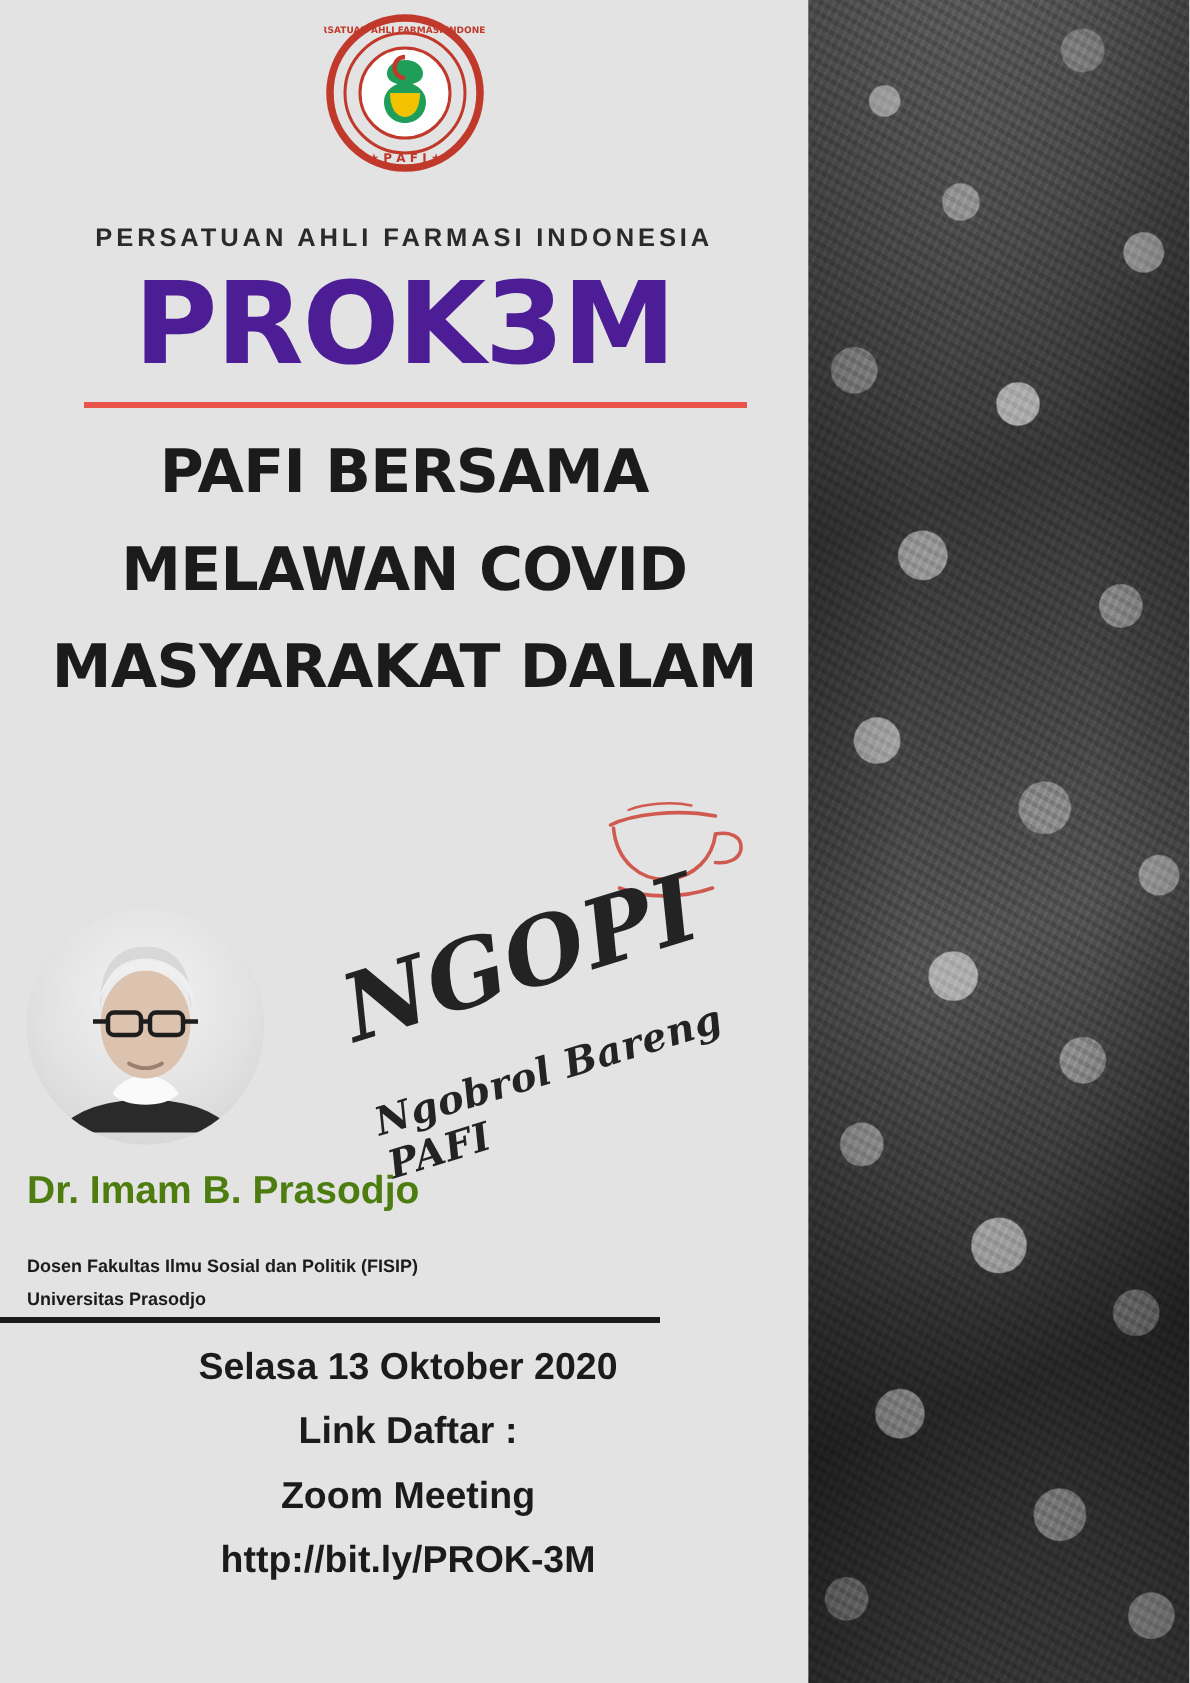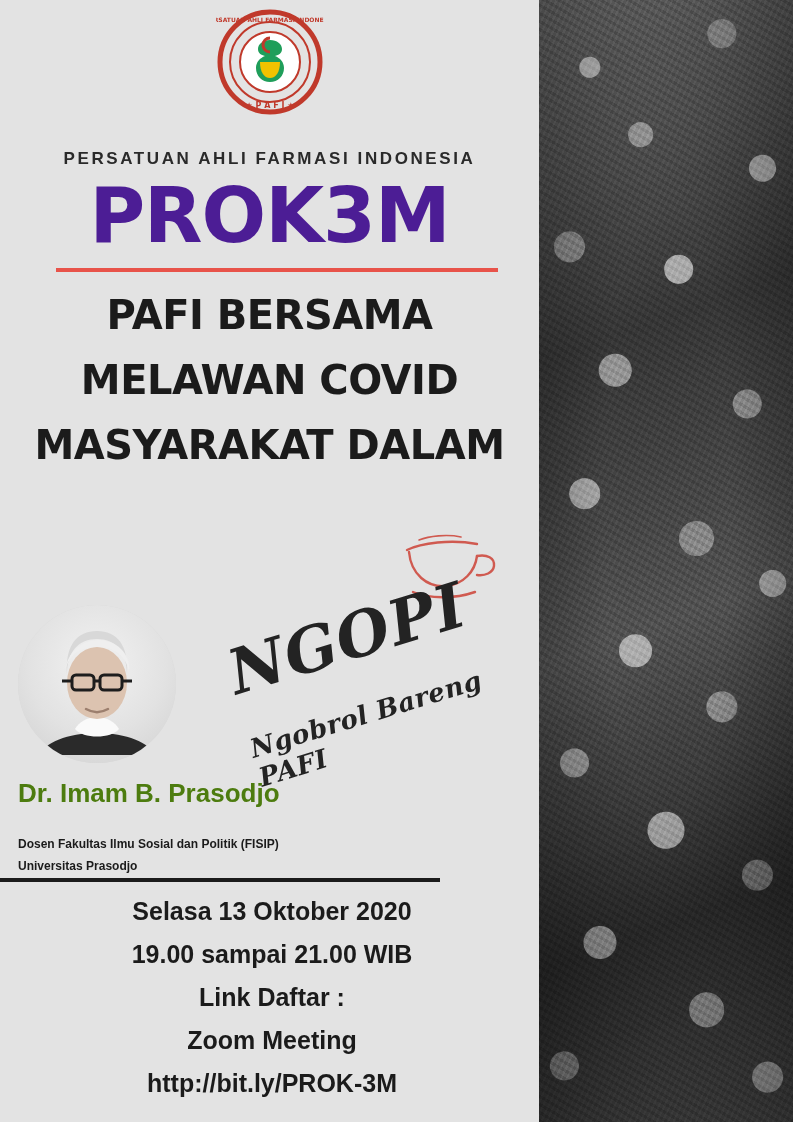--- a/index.html
+++ b/index.html
@@ -305,20 +305,19 @@
     <div class="speaker-name">Dr. Imam B. Prasodjo</div>
     <div class="speaker-role">
       <div>Dosen Fakultas Ilmu Sosial dan Politik (FISIP)</div>
       <div>Universitas Prasodjo</div>
     </div>
 
     <div class="rule-black"></div>
 
     <div class="details">
       <div>Selasa 13 Oktober 2020</div>
-      <div>19.00 sampai 21.00 WIB</div>
       <div>Link Daftar :</div>
       <div>Zoom Meeting</div>
       <div>http://bit.ly/PROK-3M</div>
     </div>
 
   </div>
 </div>
 
 </body></html>

